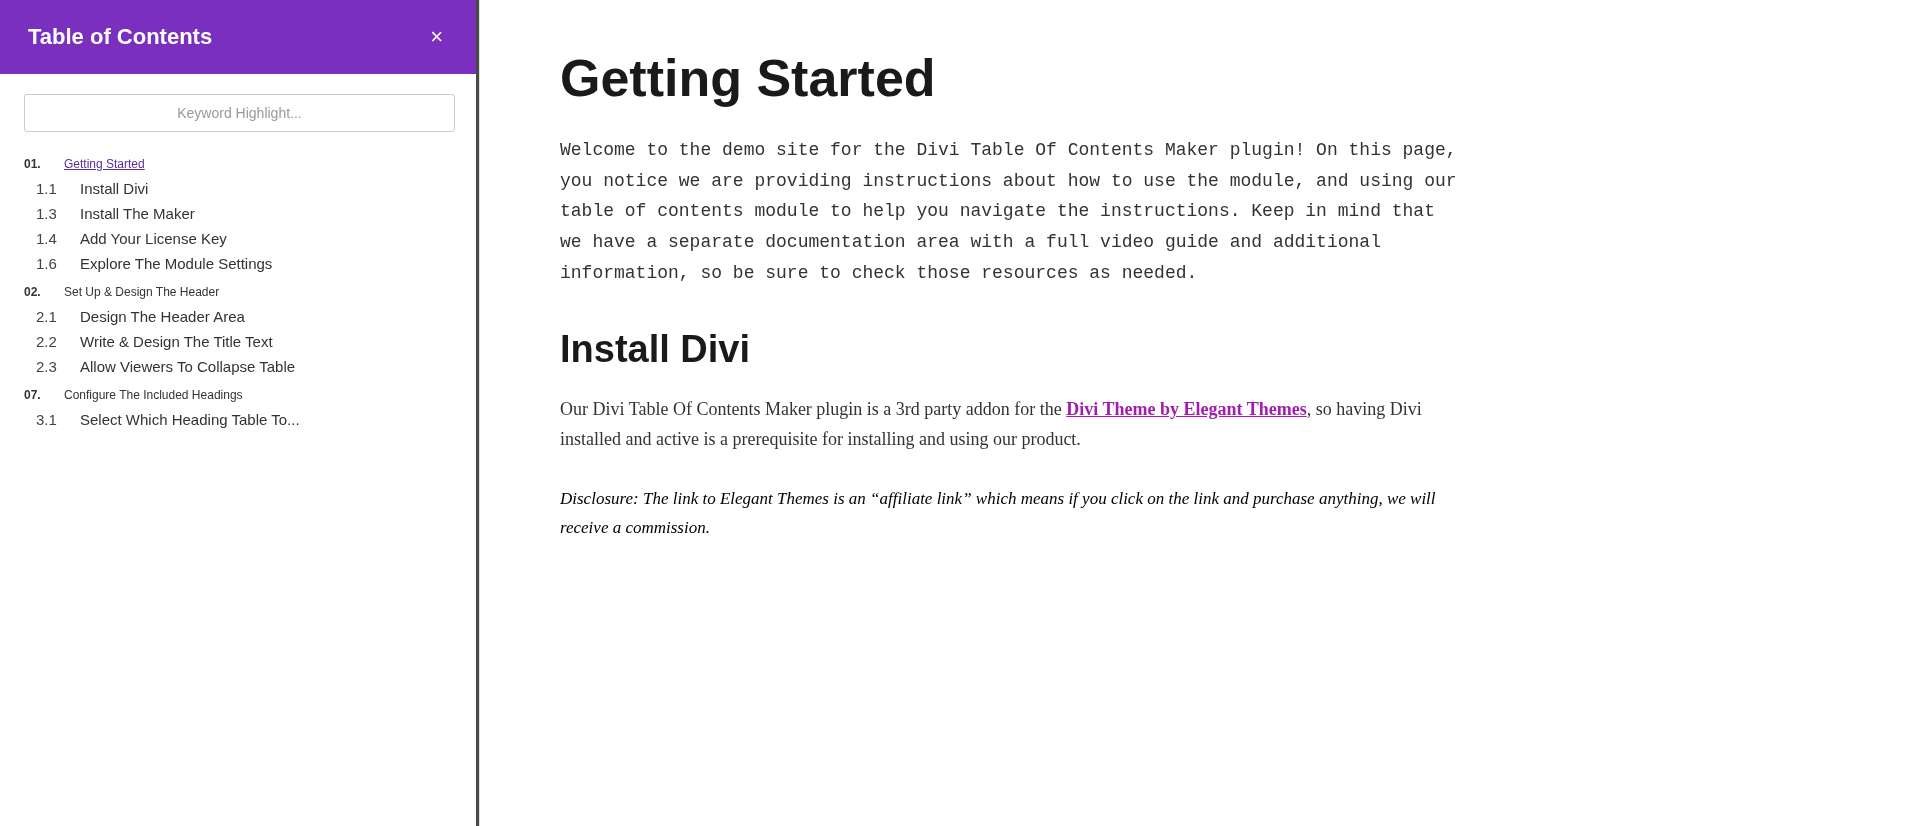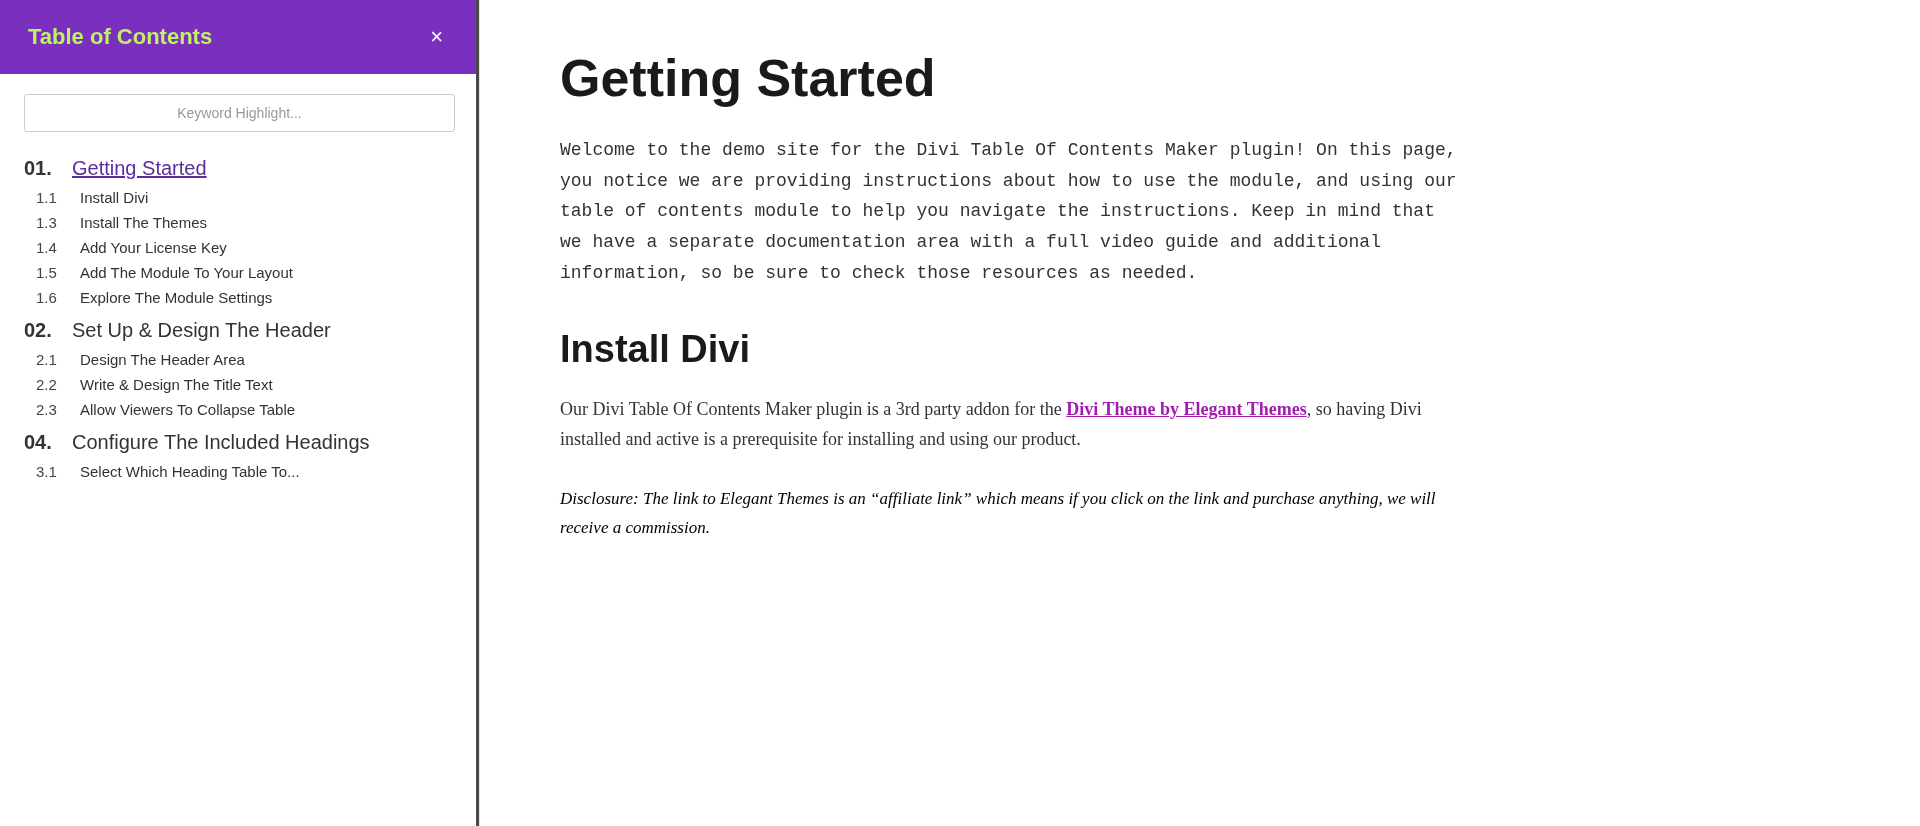--- a/index.html
+++ b/index.html
@@ -34,21 +34,21 @@
       padding: 22px 28px;
       display: flex;
       align-items: center;
       justify-content: space-between;
     }
 
     .sidebar-header-title {
       font-family: Arial, sans-serif;
       font-size: 22px;
       font-weight: 600;
-      color: #bef264;
+      color: #ffffff;
     }
 
     .sidebar-close-btn {
       background: none;
       border: none;
       color: #ffffff;
       font-size: 22px;
       cursor: pointer;
       line-height: 1;
       padding: 4px 8px;
@@ -83,23 +83,22 @@
 
     .toc-section {
       margin-bottom: 4px;
     }
 
     .toc-item-main {
       display: flex;
       align-items: baseline;
       padding: 5px 0;
       font-family: Arial, sans-serif;
-      font-size: 20px;
-      color: #333333;
-      gap: 8px;
+      font-size: 12px;
+      color: #333333;
     }
 
     .toc-item-main .num {
       min-width: 40px;
       font-weight: 600;
       color: #333333;
     }
 
     .toc-item-main a {
       color: #5a2d9e;
@@ -229,29 +228,25 @@
         <span class="num">01.</span>
         <a>Getting Started</a>
       </div>
       <div class="toc-sub-items">
         <div class="toc-sub-item">
           <span class="sub-num">1.1</span>
           <span class="sub-label">Install Divi</span>
         </div>
         <div class="toc-sub-item">
           <span class="sub-num">1.3</span>
-          <span class="sub-label">Install The Themes</span>
+          <span class="sub-label">Install The Maker</span>
         </div>
         <div class="toc-sub-item">
           <span class="sub-num">1.4</span>
           <span class="sub-label">Add Your License Key</span>
-        </div>
-        <div class="toc-sub-item">
-          <span class="sub-num">1.5</span>
-          <span class="sub-label">Add The Module To Your Layout</span>
         </div>
         <div class="toc-sub-item">
           <span class="sub-num">1.6</span>
           <span class="sub-label">Explore The Module Settings</span>
         </div>
       </div>
     </div>
 
     <div class="toc-section">
       <div class="toc-item-main">
@@ -269,21 +264,21 @@
         </div>
         <div class="toc-sub-item">
           <span class="sub-num">2.3</span>
           <span class="sub-label">Allow Viewers To Collapse Table</span>
         </div>
       </div>
     </div>
 
     <div class="toc-section">
       <div class="toc-item-main">
-        <span class="num">04.</span>
+        <span class="num">07.</span>
         <span>Configure The Included Headings</span>
       </div>
       <div class="toc-sub-items">
         <div class="toc-sub-item">
           <span class="sub-num">3.1</span>
           <span class="sub-label">Select Which Heading Table To...</span>
         </div>
       </div>
     </div>
 

